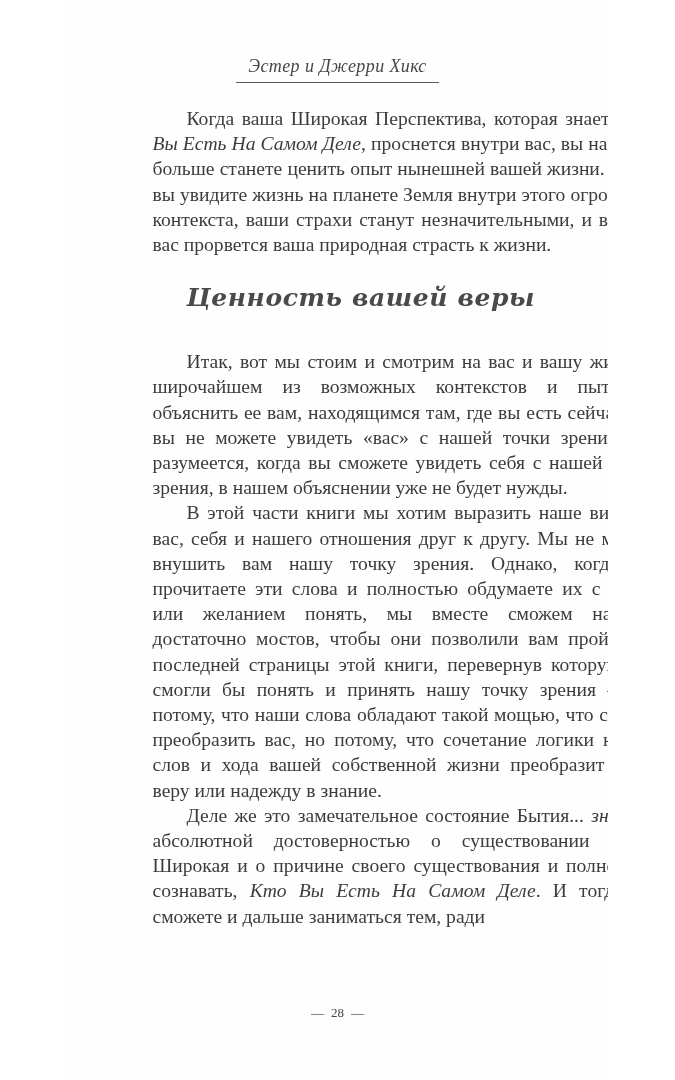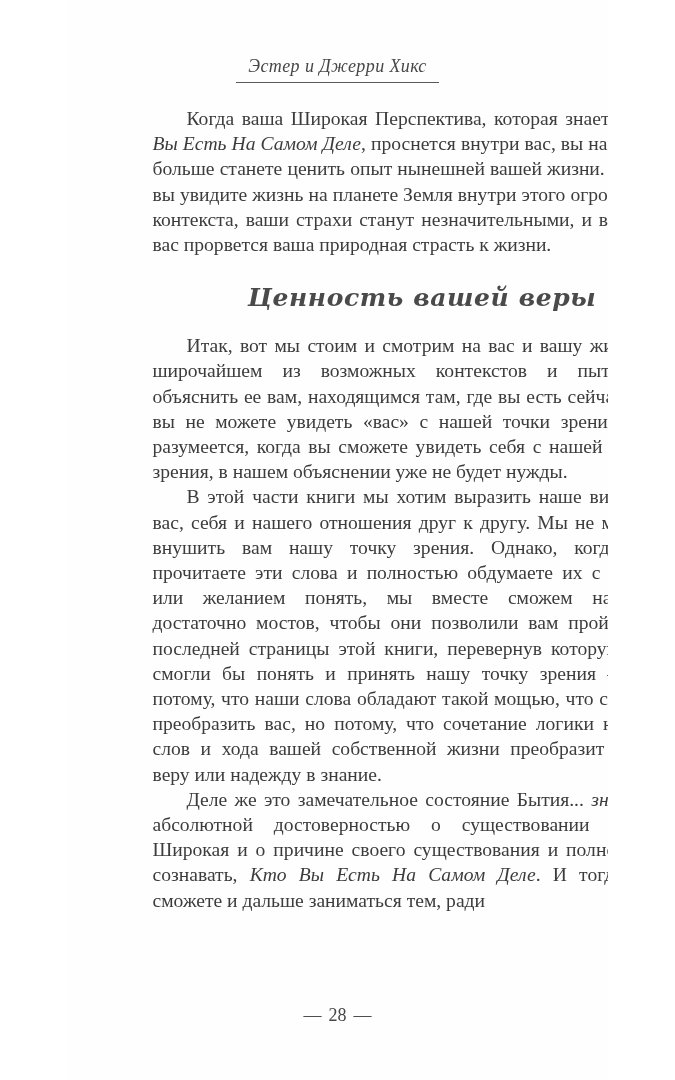--- a/index.html
+++ b/index.html
@@ -45,38 +45,38 @@
     -webkit-hyphens: auto;
   }
   .para {
     margin: 0;
     text-indent: 34px;
   }
   .para em {
     font-style: italic;
   }
   .section-heading {
-    margin: 27px 0 21px;
+    margin: 27px 0 37px;
     text-indent: 34px;
     font-size: 25px;
     line-height: 28px;
     font-weight: bold;
     font-style: italic;
     letter-spacing: 0.6px;
     color: #4a4a4a;
     font-family: "DejaVu Serif", serif;
-    text-align: center;
+    text-align: left;
   }
   .page-footer {
     position: absolute;
     top: 1005px;
     left: 0;
     width: 100%;
     text-align: center;
-    font-size: 18px;
+    font-size: 13px;
     color: #454545;
   }
   .page-footer .dash {
     margin: 0 7px;
   }
 </style>
 </head>
 <body>
 
 <div class="page">

